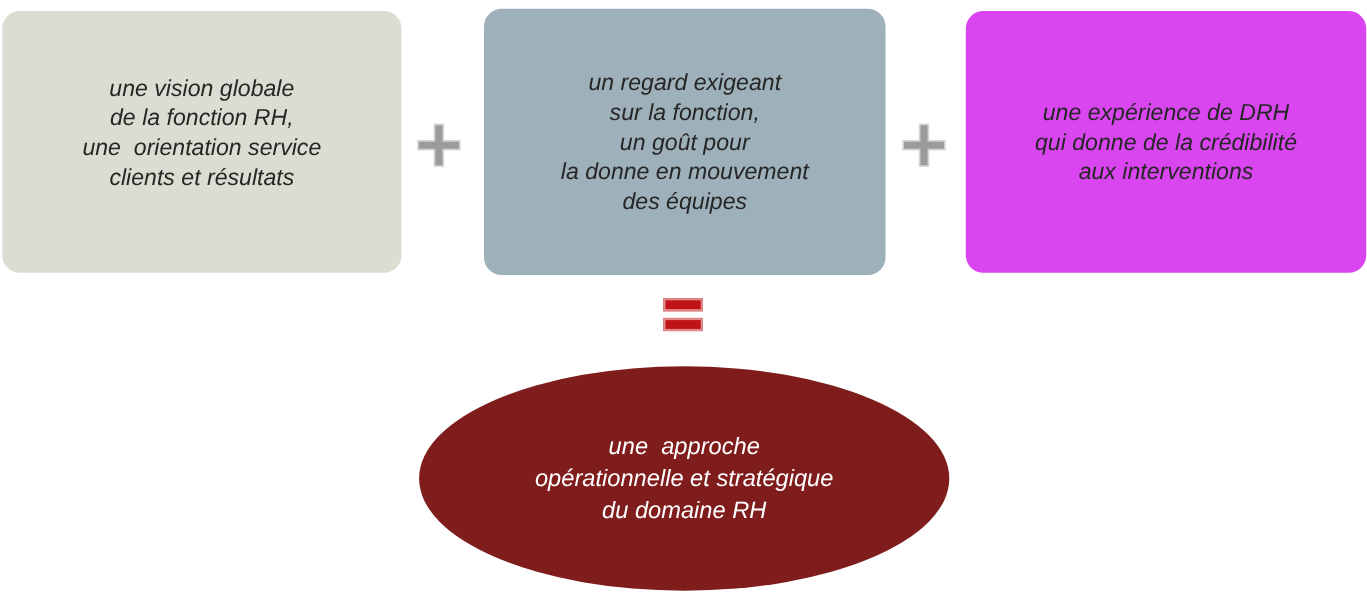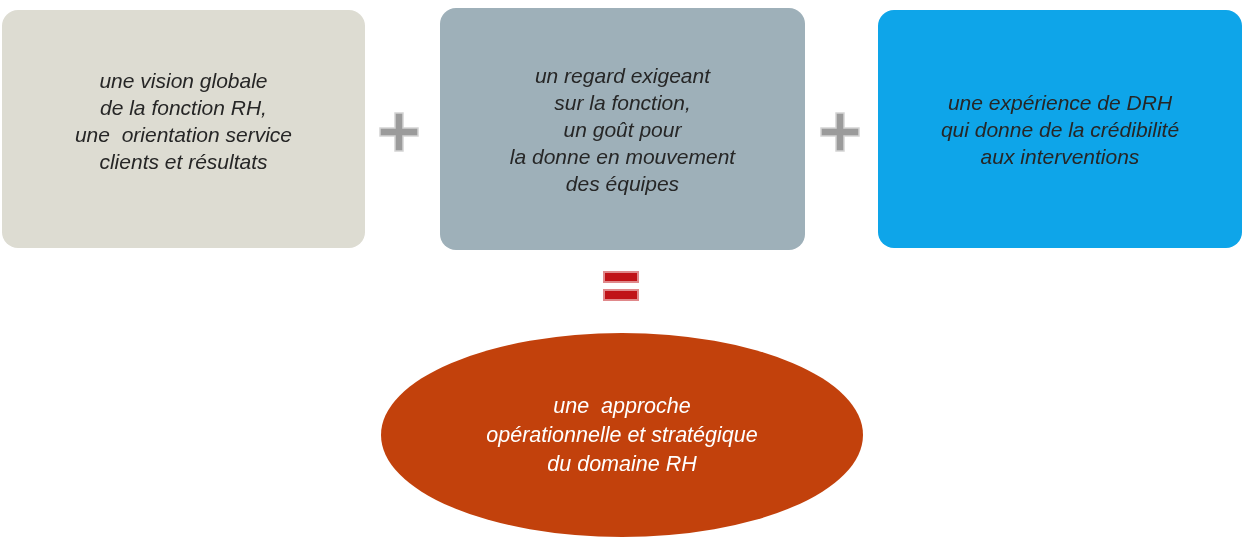--- a/index.html
+++ b/index.html
@@ -39,21 +39,21 @@
     padding-bottom: 16px;
   }
   .box-regard {
     left: 440px; top: 8px;
     width: 365px; height: 242px;
     background: #9eb0b9;
   }
   .box-experience {
     left: 878px; top: 10px;
     width: 364px; height: 238px;
-    background: #0ea5e9;
+    background: #d946ef;
   }
   .plus-wrap {
     position: absolute;
     width: 44px; height: 44px;
     display: flex;
     align-items: center;
     justify-content: center;
   }
   .plus-1 { left: 377px; top: 110px; }
   .plus-2 { left: 818px; top: 110px; }
@@ -68,21 +68,21 @@
   .equals-bar {
     width: 36px;
     height: 12px;
     background: #c01318;
     border: 2px solid #e0898b;
   }
   .result-ellipse {
     position: absolute;
     left: 381px; top: 333px;
     width: 482px; height: 204px;
-    background: #c2410c;
+    background: #7f1d1d;
     border-radius: 50%;
     display: flex;
     align-items: center;
     justify-content: center;
     text-align: center;
   }
   .result-text {
     font-style: italic;
     font-size: 21.5px;
     line-height: 29px;

